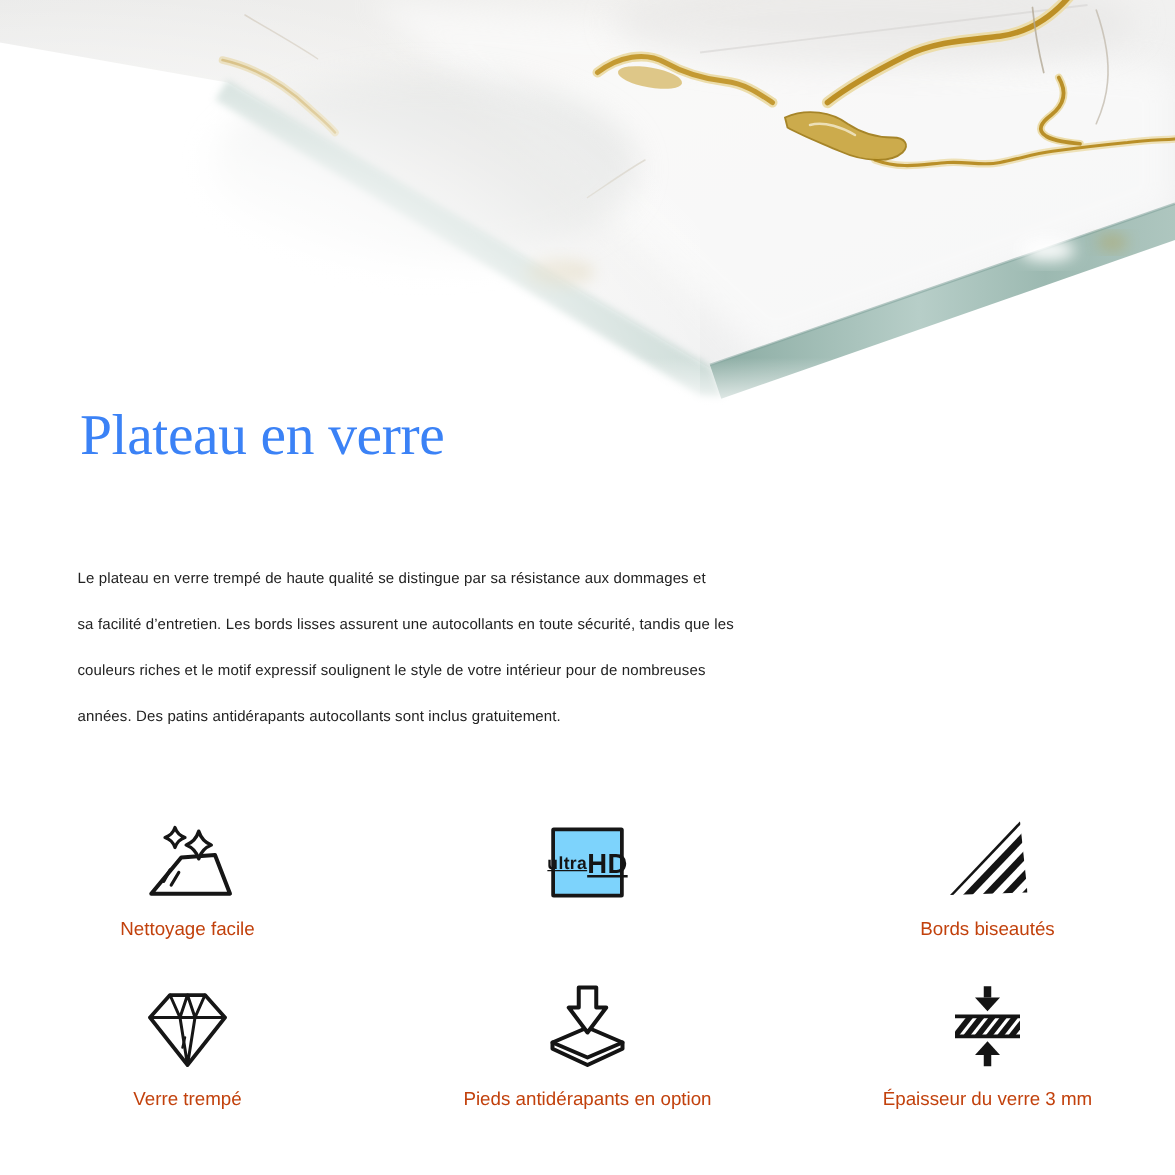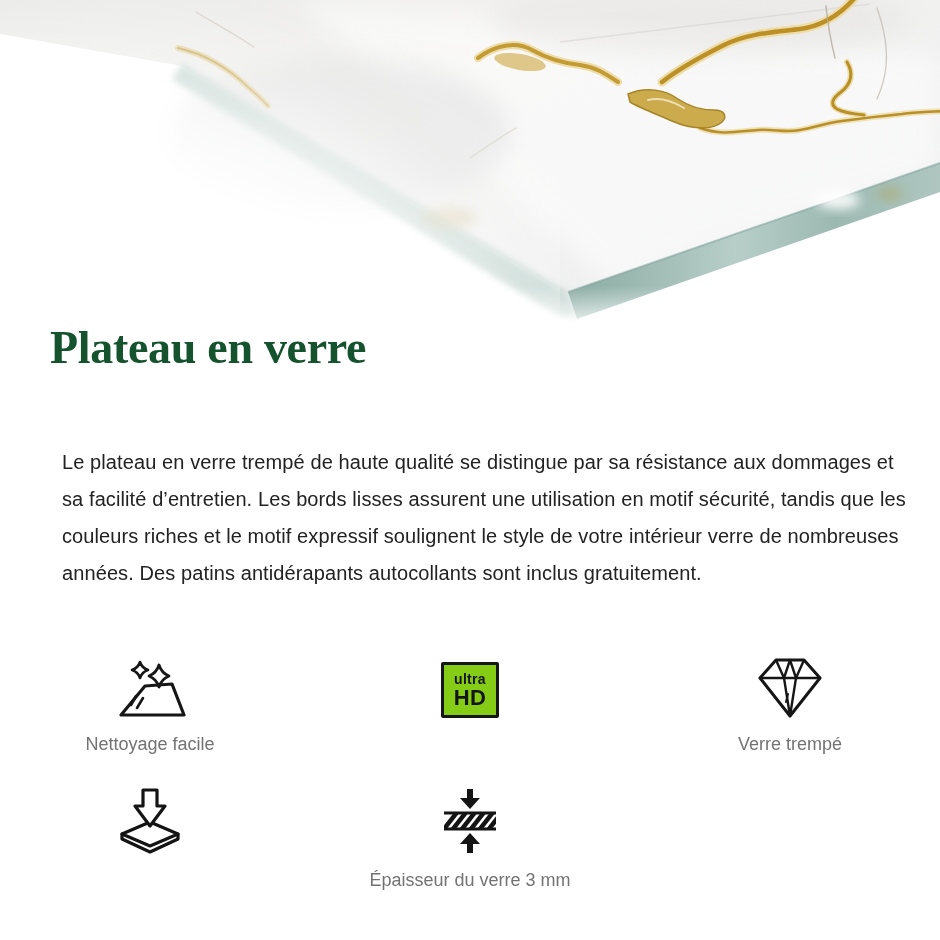--- a/index.html
+++ b/index.html
@@ -2,42 +2,42 @@
 <html><head>
 <meta charset="utf-8">
 <style>
   html,body{margin:0;padding:0;background:#ffffff;}
   body{
     width:940px;height:940px;position:relative;overflow:hidden;
     font-family:"Liberation Sans", sans-serif;color:#212121;
   }
   .hero{position:absolute;top:0;left:0;width:940px;height:332px;}
   .title{
-    position:absolute;top:320px;left:50px;margin:0;
-    font-family:"Liberation Serif", serif;font-weight:700;
-    font-size:46px;line-height:56px;color:#14532d;letter-spacing:-0.3px;
+    position:absolute;top:320px;left:64px;margin:0;
+    font-family:"Liberation Serif", serif;font-weight:400;
+    font-size:46px;line-height:56px;color:#3b82f6;letter-spacing:-0.3px;
   }
   .title span{display:block;white-space:nowrap;}
   .desc{
     position:absolute;top:444px;left:62px;margin:0;width:840px;
-    font-size:20px;line-height:37px;color:#222222;letter-spacing:0.1px;
+    font-size:12px;line-height:37px;color:#222222;letter-spacing:0.1px;
   }
   .desc span{display:block;white-space:nowrap;}
   .features{
     position:absolute;top:648px;left:0;width:940px;
     display:grid;grid-template-columns:300px 300px 300px;
     column-gap:20px;row-gap:30px;
   }
   .feature{display:flex;flex-direction:column;align-items:center;}
   .icon-box{height:72px;width:96px;display:flex;align-items:flex-end;justify-content:center;}
-  .feature-label{margin-top:14px;font-size:18px;line-height:20px;color:#737373;text-align:center;}
+  .feature-label{margin-top:14px;font-size:15px;line-height:20px;color:#c2410c;text-align:center;}
   .uhd{
     width:52px;height:50px;border:3.5px solid #161616;border-radius:2px;
-    display:flex;flex-direction:column;align-items:center;justify-content:center;
-    color:#141414;background:#84cc16;margin-bottom:2px;
+    display:flex;flex-direction:row;align-items:center;justify-content:center;
+    color:#141414;background:#7dd3fc;margin-bottom:2px;text-decoration:underline;
   }
   .uhd .t{font-size:14px;line-height:14px;font-weight:700;letter-spacing:0.3px;}
   .uhd .b{font-size:22px;line-height:23px;font-weight:700;letter-spacing:0.3px;}
 </style>
 </head>
 <body>
 
 <div class="hero">
   <svg width="940" height="332" viewBox="0 0 940 332">
     <defs>
@@ -121,22 +121,22 @@
     <rect x="0" y="286" width="940" height="46" fill="url(#fadeBottom)"></rect>
   </svg>
 </div>
 
 <h1 class="title">
   <span>Plateau en verre</span>
 </h1>
 
 <p class="desc">
   <span>Le plateau en verre trempé de haute qualité se distingue par sa résistance aux dommages et</span>
-  <span>sa facilité d’entretien. Les bords lisses assurent une utilisation en motif sécurité, tandis que les</span>
-  <span>couleurs riches et le motif expressif soulignent le style de votre intérieur verre de nombreuses</span>
+  <span>sa facilité d’entretien. Les bords lisses assurent une autocollants en toute sécurité, tandis que les</span>
+  <span>couleurs riches et le motif expressif soulignent le style de votre intérieur pour de nombreuses</span>
   <span>années. Des patins antidérapants autocollants sont inclus gratuitement.</span>
 </p>
 
 <div class="features">
 
   <div class="feature">
     <div class="icon-box">
       <svg width="78" height="72" viewBox="0 0 78 72" fill="none" stroke="#161616" stroke-linejoin="round" stroke-linecap="round">
         <path d="M34,38 L61,36 L73,67 L10,67 Z" stroke-width="3.2"></path>
         <path d="M20,57 L25,48 M26,60 L32,50" stroke-width="2.6"></path>
@@ -149,20 +149,39 @@
 
   <div class="feature">
     <div class="icon-box">
       <div class="uhd">
         <div class="t">ultra</div>
         <div class="b">HD</div>
       </div>
     </div>
   </div>
 
+  <div class="feature">
+    <div class="icon-box">
+      <svg width="76" height="72" viewBox="0 0 76 72">
+        <defs>
+          <clipPath id="triClip">
+              <path d="M8,68 L64,9 L70,66 Z"></path>
+            </clipPath>
+        </defs>
+        <g clip-path="url(#triClip)" stroke="#141414" stroke-width="5.5">
+          <path d="M4,71 L66,6"></path>
+          <path d="M12,78.6 L74,13.6"></path>
+          <path d="M20,86.2 L82,21.2"></path>
+          <path d="M28,93.8 L90,28.8"></path>
+          <path d="M36,101.4 L98,36.4"></path>
+        </g>
+      </svg>
+    </div>
+    <div class="feature-label">Bords biseautés</div>
+  </div>
 
   <div class="feature">
     <div class="icon-box">
       <svg width="76" height="70" viewBox="0 0 76 70" fill="none" stroke="#161616" stroke-linejoin="round" stroke-linecap="round">
         <path d="M8,28 L24,10 L52,10 L68,28 L38,66 Z" stroke-width="3"></path>
         <path d="M8,28 H68" stroke-width="2.4"></path>
         <path d="M24,10 L32,28 L38,10 L44,28 L52,10" stroke-width="2.4"></path>
         <path d="M38,66 L32,28 M38,66 L44,28" stroke-width="2.4"></path>
         <path d="M34,52 L36,44" stroke-width="2"></path>
       </svg>
@@ -171,20 +190,21 @@
   </div>
 
   <div class="feature">
     <div class="icon-box">
       <svg width="76" height="72" viewBox="0 0 76 72" fill="none" stroke="#141414" stroke-linejoin="round" stroke-linecap="round">
         <path d="M10,50 L38,38 L66,50 L38,62 Z" stroke-width="3.2"></path>
         <path d="M10,50 L10,55 L38,68 L66,55 L66,50" stroke-width="3.2"></path>
         <path d="M31,6 H45 V22 H53 L38,42 L23,22 H31 Z" stroke-width="3.2" fill="#ffffff"></path>
       </svg>
     </div>
+    <div class="feature-label">Pieds antidérapants en option</div>
   </div>
 
   <div class="feature">
     <div class="icon-box">
       <svg width="76" height="70" viewBox="0 0 76 70">
         <defs>
           <clipPath id="barClip">
               <rect x="12" y="28" width="52" height="14"></rect>
             </clipPath>
         </defs>

